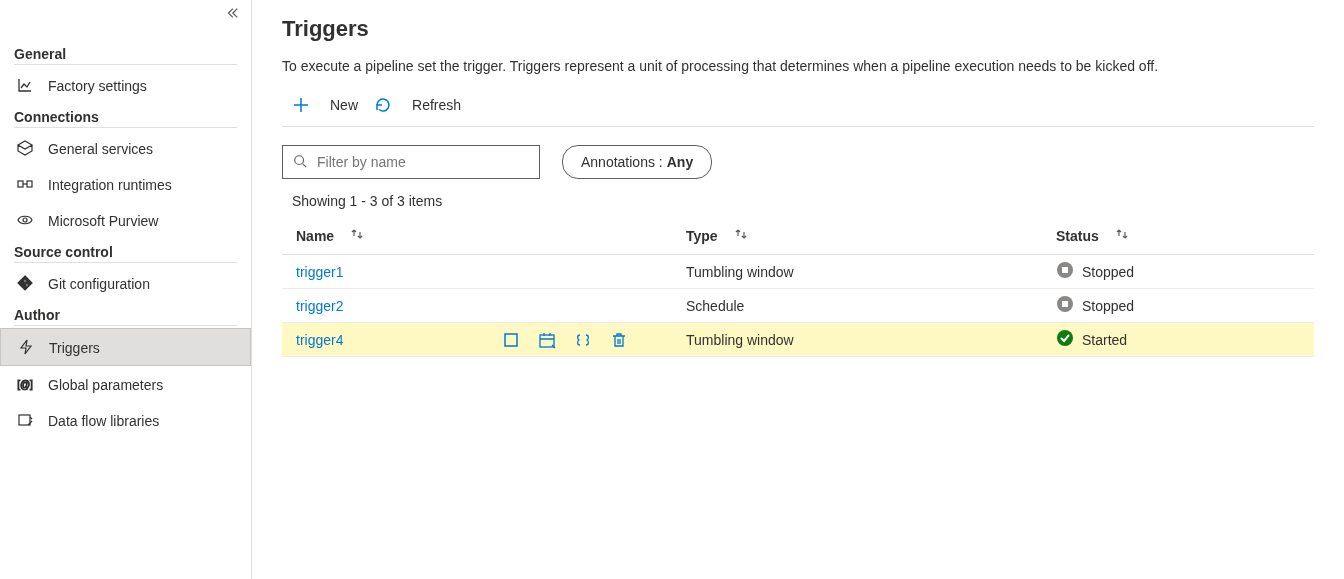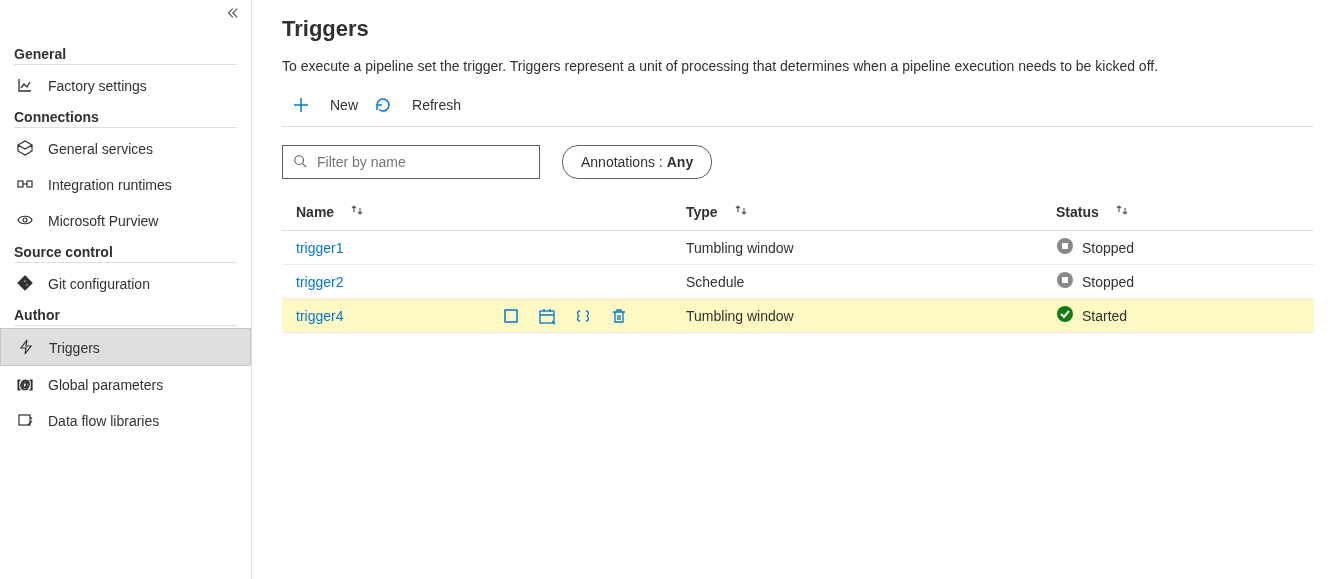--- a/index.html
+++ b/index.html
@@ -273,20 +273,21 @@
             </svg>
         </span>
         <input type="text" placeholder="Filter by name" style="">
       </div>
       <div class="pill">
         <span>Annotations :</span>
         <b>Any</b>
       </div>
     </div>
 
+    <div class="count-line">Showing 1 - 3 of 3 items</div>
 
     <table class="table">
       <thead>
         <tr>
           <th class="col-name">
             <span>Name</span>
             <span class="sort-icon"><svg viewBox="0 0 14 14">
                   <path d="M4 9 V3 M4 3 L2 5 M4 3 L6 5 M10 5 V11 M10 11 L8 9 M10 11 L12 9" stroke="#605e5c" stroke-width="1.2" fill="none"></path>
                 </svg></span>
           </th>

